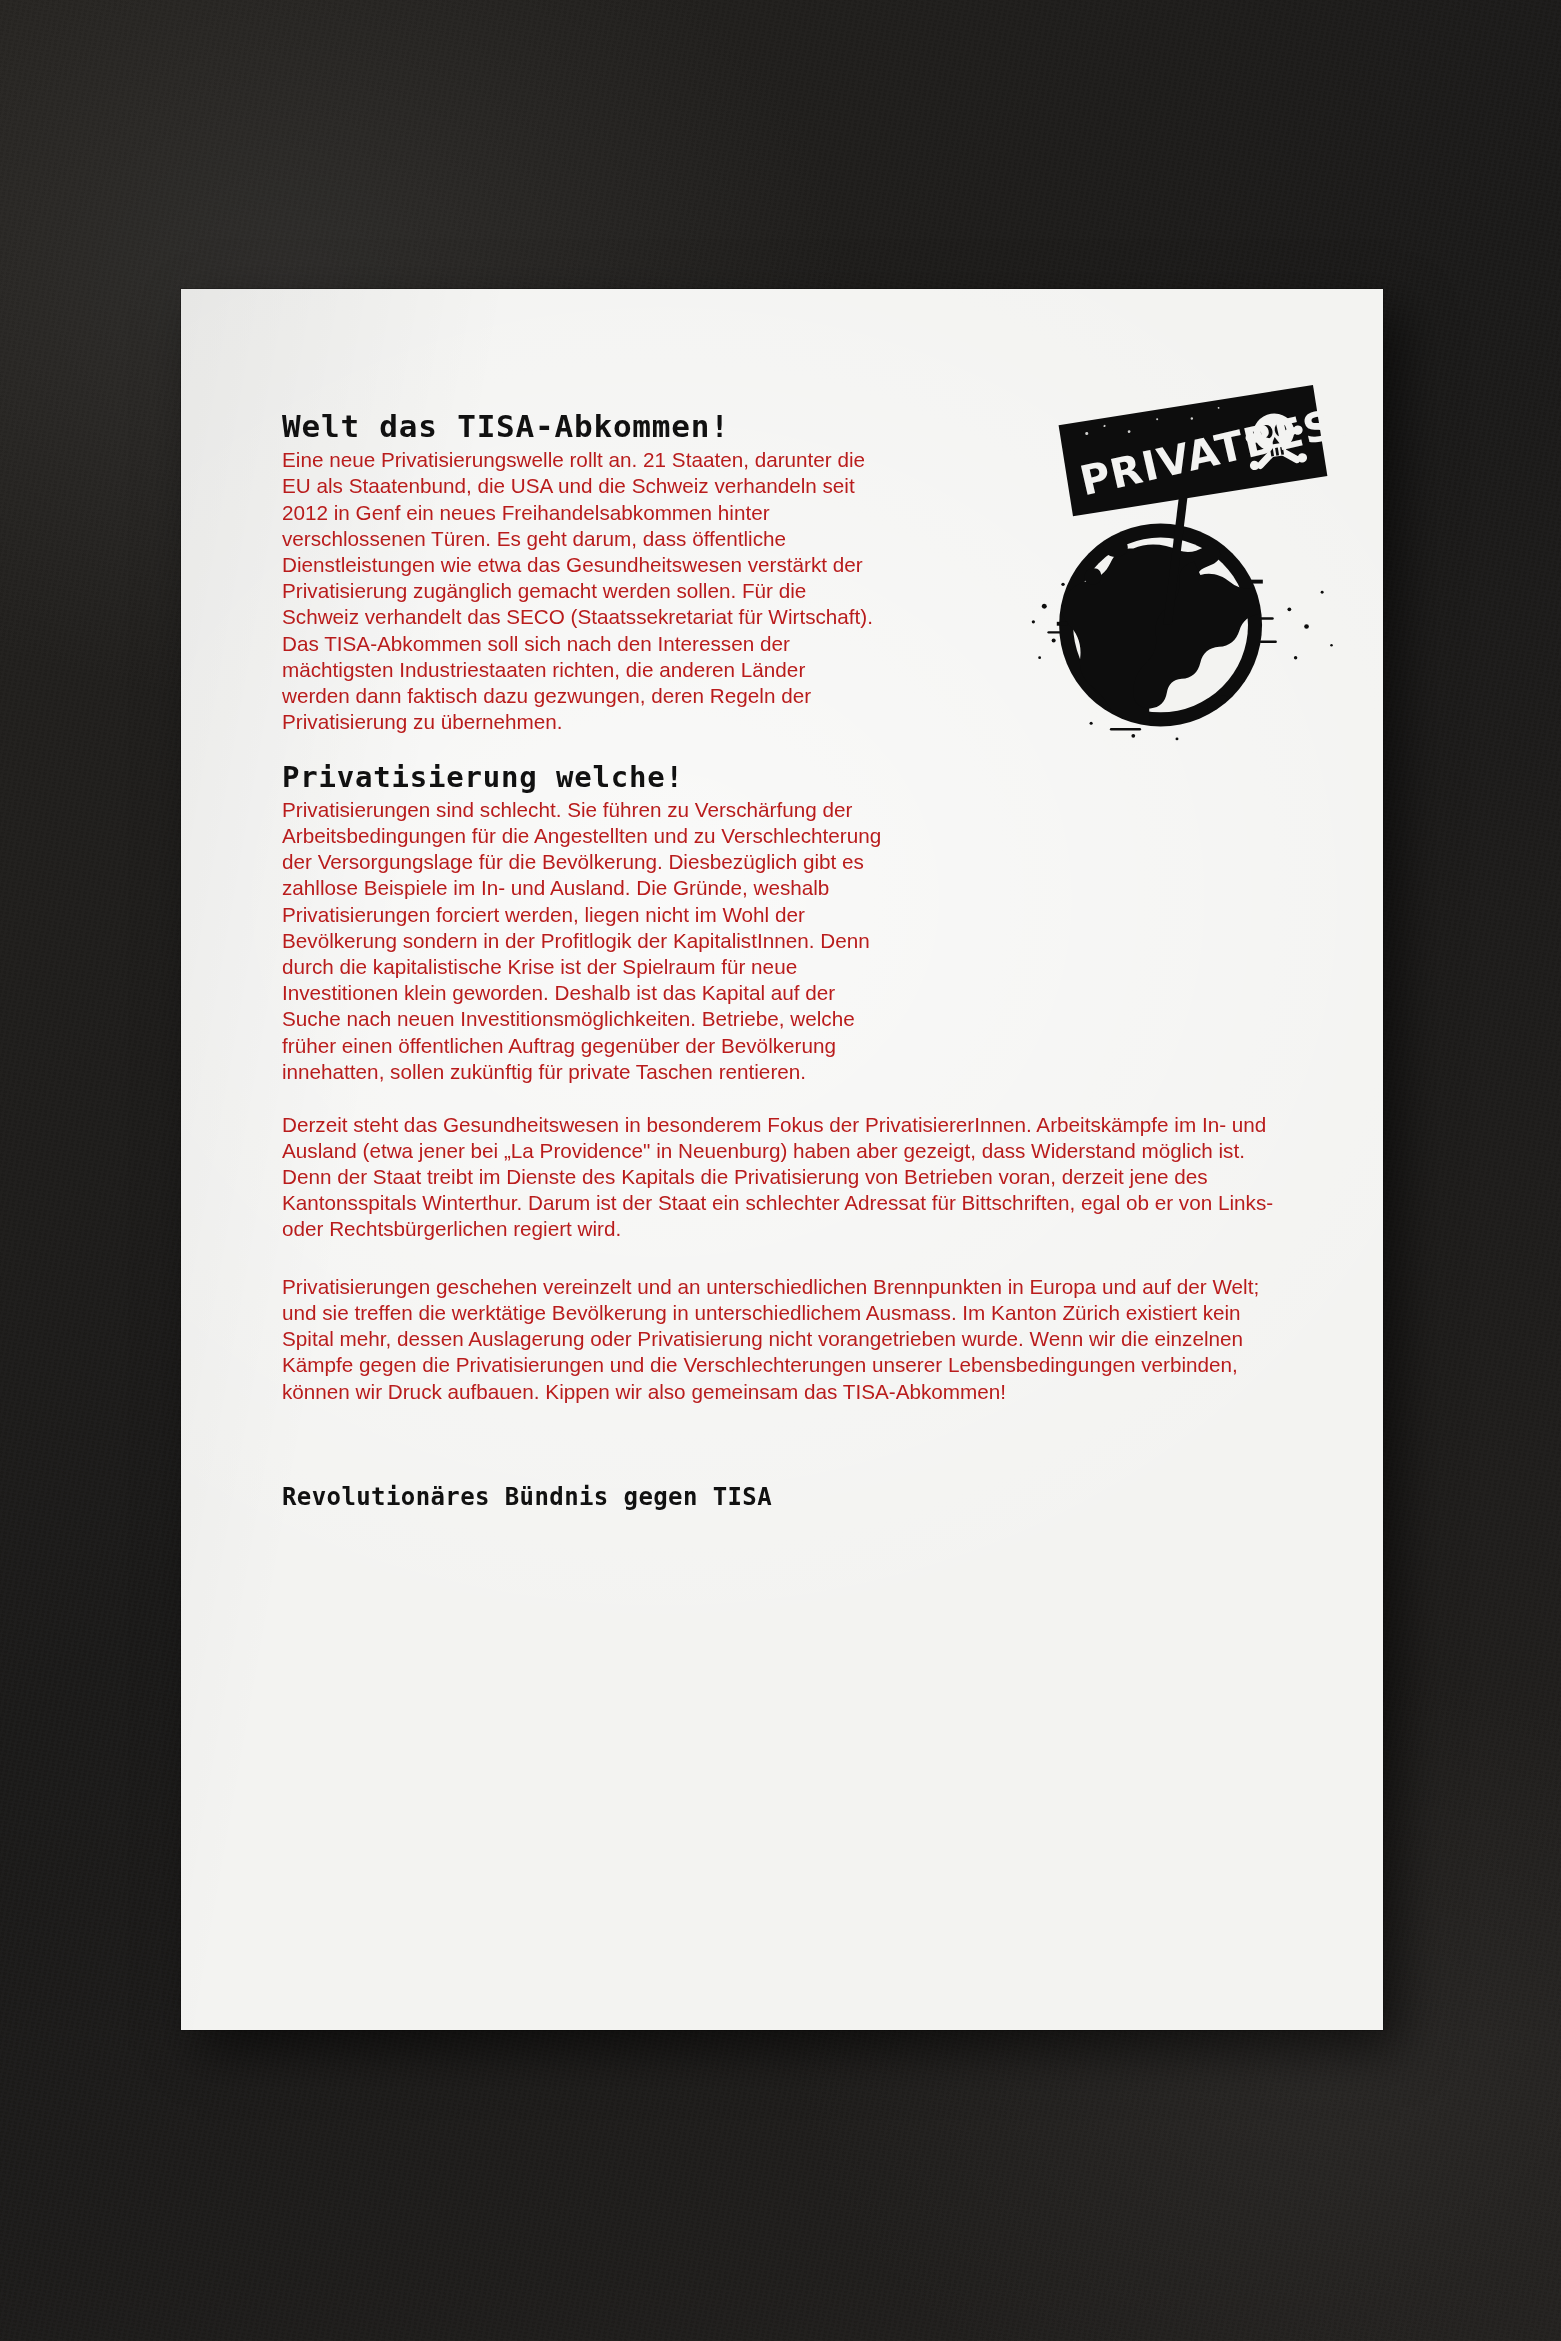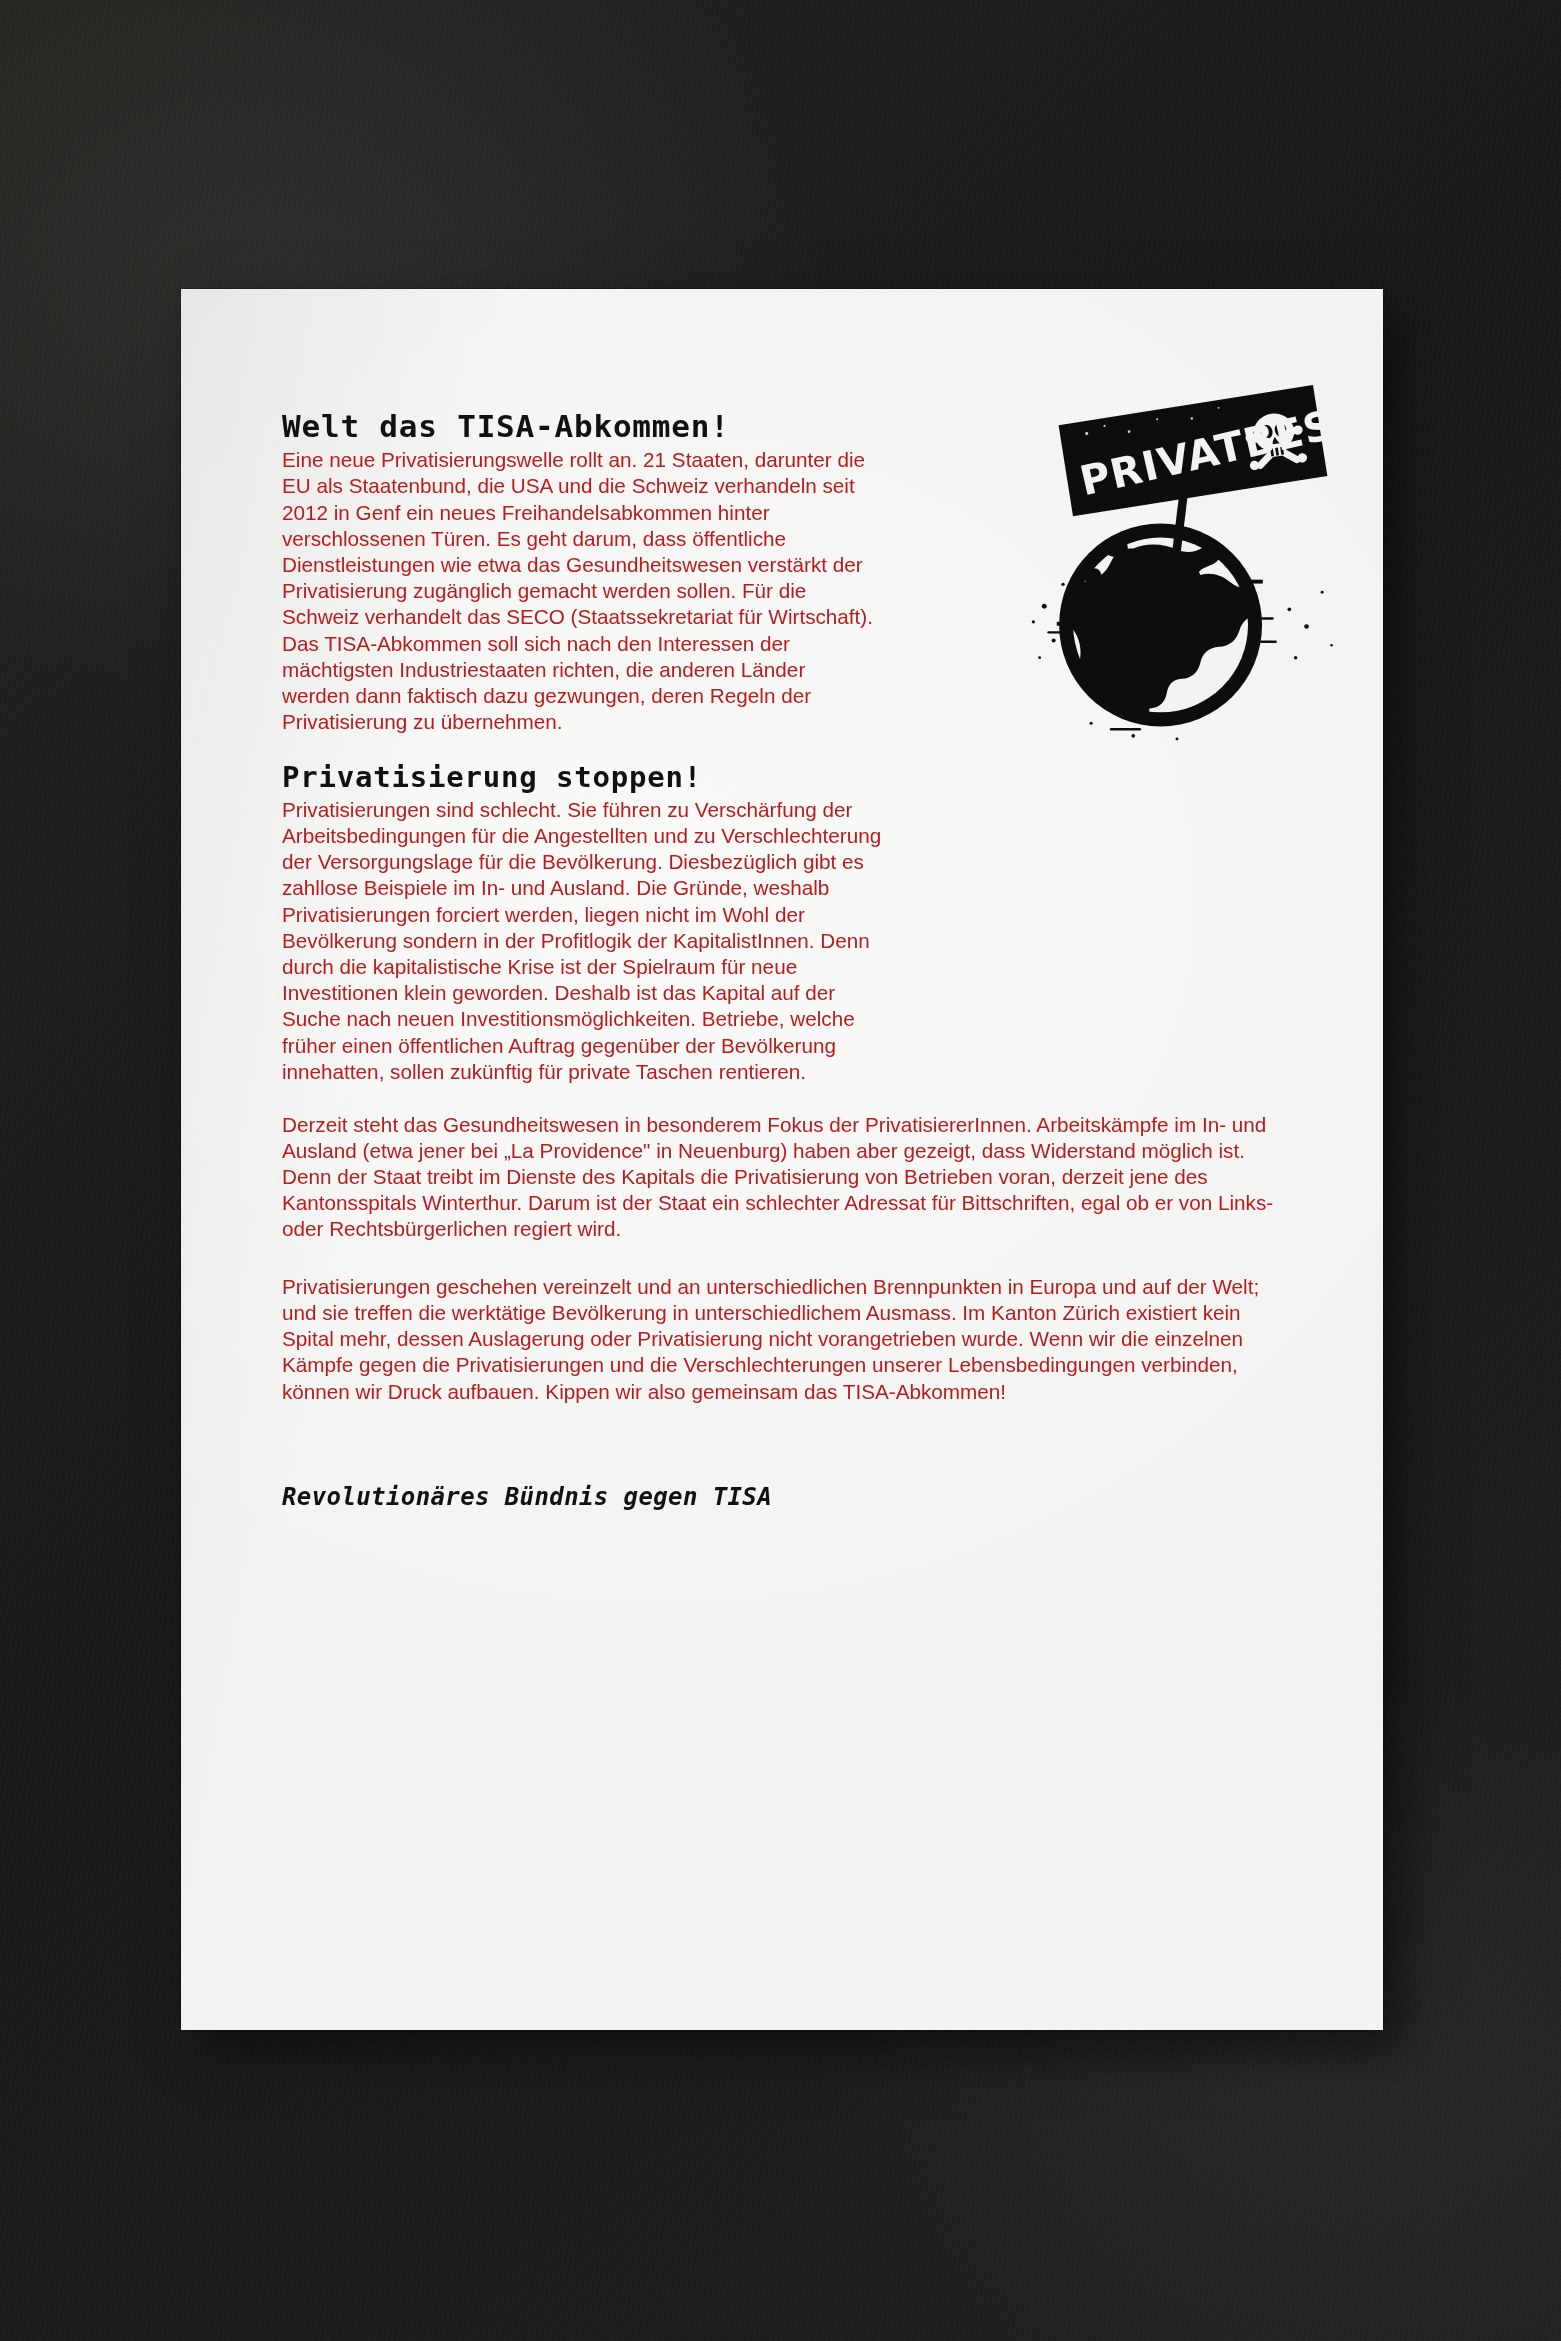--- a/index.html
+++ b/index.html
@@ -99,21 +99,20 @@
   .full { width: 999px; }
 
   .signature {
     margin-top: 75px;
     font-family: "DejaVu Sans Mono", monospace;
     font-weight: bold;
     font-size: 24px;
     line-height: 1.42;
     letter-spacing: 0.4px;
     color: #111;
-    font-style: italic;
   }
 
   
   .artwork {
     position: absolute;
     right: 31px;
     top: 94px;
     width: 336px;
     height: 359px;
   }
@@ -215,21 +214,21 @@
     </svg>
   </div>
 
   <div class="content">
 
     <h1 class="headline">Welt das TISA-Abkommen!</h1>
     <p class="body intro">Eine neue Privatisierungswelle rollt an. 21 Staaten, darunter die EU als Staatenbund, die USA und die Schweiz verhandeln seit 2012 in Genf ein neues Freihandelsabkommen hinter verschlossenen Türen. Es geht darum, dass öffentliche Dienstleistungen wie etwa das Gesundheitswesen verstärkt der Privatisierung zugänglich gemacht werden sollen. Für die Schweiz verhandelt das SECO (Staatssekretariat für Wirtschaft). Das TISA-Abkommen soll sich nach den Interessen der mächtigsten Industriestaaten richten, die anderen Länder werden dann faktisch dazu gezwungen, deren Regeln der Privatisierung zu übernehmen.</p>
 
     <div class="section-gap"></div>
 
-    <h2 class="headline">Privatisierung stoppen!</h2>
+    <h2 class="headline">Privatisierung welche!</h2>
     <p class="body intro" style="width:609px;">Privatisierungen sind schlecht. Sie führen zu Verschärfung der Arbeitsbedingungen für die Angestellten und zu Verschlechterung der Versorgungslage für die Bevölkerung. Diesbezüglich gibt es zahllose Beispiele im In- und Ausland. Die Gründe, weshalb Privatisierungen forciert werden, liegen nicht im Wohl der Bevölkerung sondern in der Profitlogik der KapitalistInnen. Denn durch die kapitalistische Krise ist der Spielraum für neue Investitionen klein geworden. Deshalb ist das Kapital auf der Suche nach neuen Investitionsmöglichkeiten. Betriebe, welche früher einen öffentlichen Auftrag gegenüber der Bevölkerung innehatten, sollen zukünftig für private Taschen rentieren.</p>
 
     <div class="para-gap"></div>
 
     <p class="body full">Derzeit steht das Gesundheitswesen in besonderem Fokus der PrivatisiererInnen. Arbeitskämpfe im In- und Ausland (etwa jener bei „La Providence" in Neuenburg) haben aber gezeigt, dass Widerstand möglich ist. Denn der Staat treibt im Dienste des Kapitals die Privatisierung von Betrieben voran, derzeit jene des Kantonsspitals Winterthur. Darum ist der Staat ein schlechter Adressat für Bittschriften, egal ob er von Links- oder Rechtsbürgerlichen regiert wird.</p>
 
     <div class="section-gap"></div>
 
     <p class="body full">Privatisierungen geschehen vereinzelt und an unterschiedlichen Brennpunkten in Europa und auf der Welt; und sie treffen die werktätige Bevölkerung in unterschiedlichem Ausmass. Im Kanton Zürich existiert kein Spital mehr, dessen Auslagerung oder Privatisierung nicht vorangetrieben wurde. Wenn wir die einzelnen Kämpfe gegen die Privatisierungen und die Verschlechterungen unserer Lebensbedingungen verbinden, können wir Druck aufbauen. Kippen wir also gemeinsam das TISA-Abkommen!</p>
 

